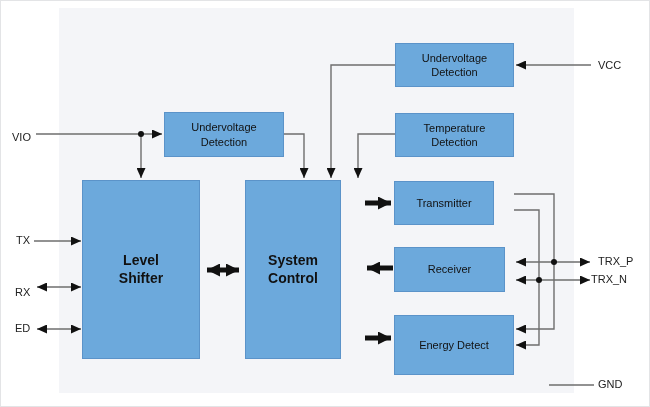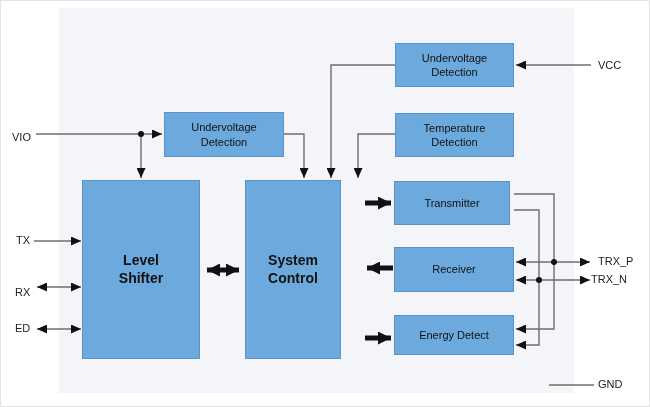--- a/index.html
+++ b/index.html
@@ -69,29 +69,29 @@
   <div class="block bold" style="left: 81px; top: 179px; width: 118px; height: 179px; background: rgb(108, 169, 220); border: 1px solid rgb(91, 147, 201);">
     <span class="block-label">Level
 Shifter</span>
   </div>
 
   <div class="block bold" style="left: 244px; top: 179px; width: 96px; height: 179px; background: rgb(108, 169, 220); border: 1px solid rgb(91, 147, 201);">
     <span class="block-label">System
 Control</span>
   </div>
 
-  <div class="block" style="left: 393px; top: 180px; width: 116px; height: 44px; background: rgb(108, 169, 220); border: 1px solid rgb(91, 147, 201);">
+  <div class="block" style="left: 393px; top: 180px; width: 100px; height: 44px; background: rgb(108, 169, 220); border: 1px solid rgb(91, 147, 201);">
     <span class="block-label">Transmitter</span>
   </div>
 
-  <div class="block" style="left: 393px; top: 246px; width: 120px; height: 45px; background: rgb(108, 169, 220); border: 1px solid rgb(91, 147, 201);">
+  <div class="block" style="left: 393px; top: 246px; width: 111px; height: 45px; background: rgb(108, 169, 220); border: 1px solid rgb(91, 147, 201);">
     <span class="block-label">Receiver</span>
   </div>
 
-  <div class="block" style="left: 393px; top: 314px; width: 120px; height: 40px; background: rgb(108, 169, 220); border: 1px solid rgb(91, 147, 201);">
+  <div class="block" style="left: 393px; top: 314px; width: 120px; height: 60px; background: rgb(108, 169, 220); border: 1px solid rgb(91, 147, 201);">
     <span class="block-label">Energy Detect</span>
   </div>
 
   <div class="pin-label" style="left:11px;top:130px">VIO</div>
   <div class="pin-label" style="left:15px;top:233px">TX</div>
   <div class="pin-label" style="left:14px;top:285px">RX</div>
   <div class="pin-label" style="left:14px;top:321px">ED</div>
   <div class="pin-label" style="left:597px;top:58px">VCC</div>
   <div class="pin-label" style="left:597px;top:254px">TRX_P</div>
   <div class="pin-label" style="left:590px;top:272px">TRX_N</div>

